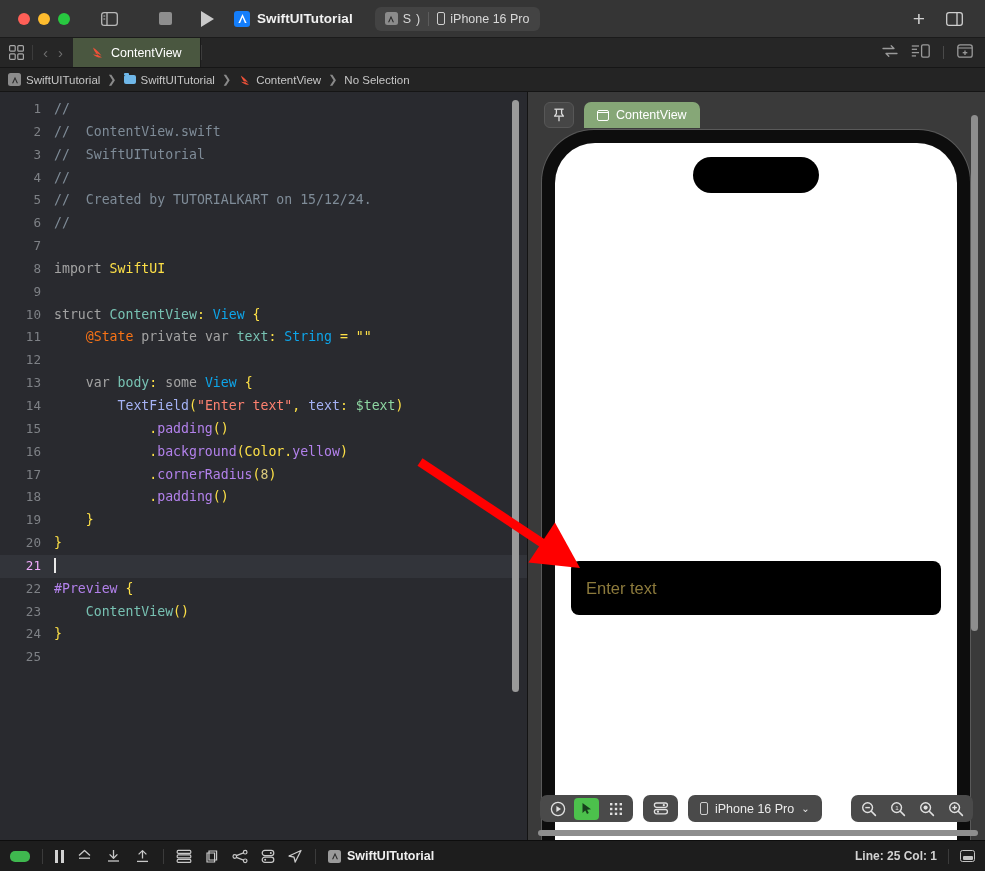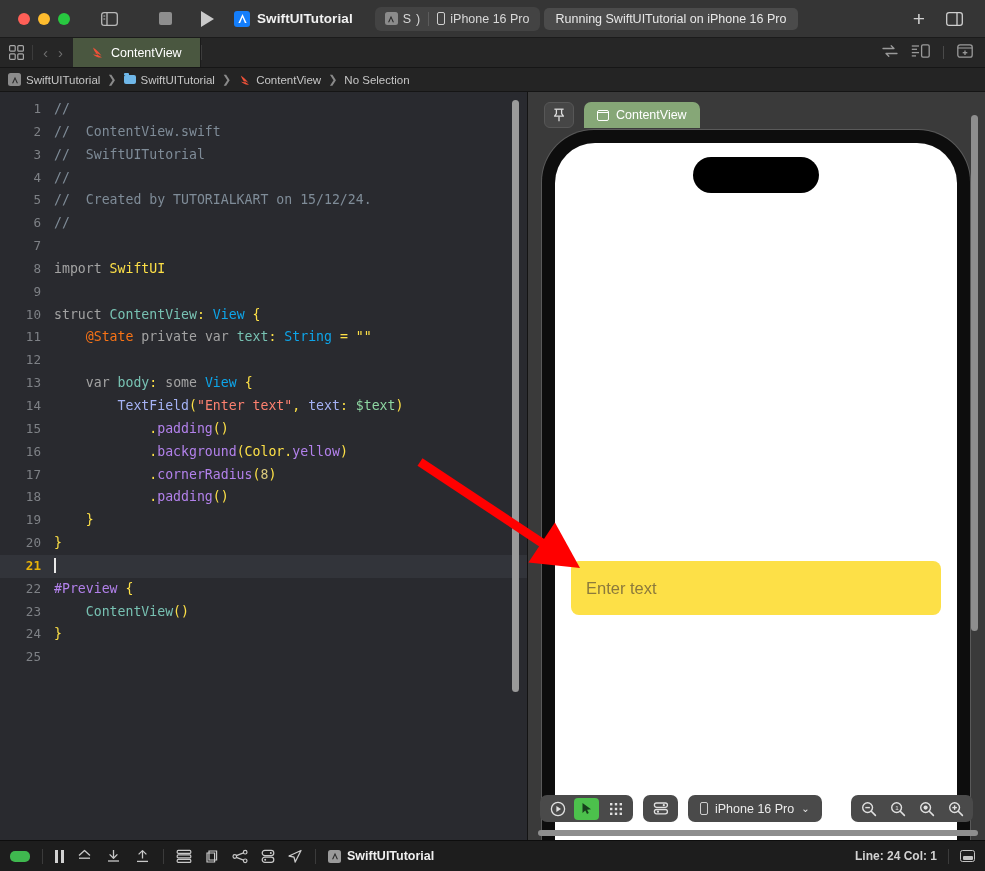--- a/index.html
+++ b/index.html
@@ -153,21 +153,21 @@
     white-space: pre;
   }
   .cline { display: flex; height: 22.85px; align-items: center; }
   .cline.hl { background: #32343a; }
   .lnum {
     width: 54px; min-width: 54px;
     text-align: right; padding-right: 13px;
     color: #7e8186; font-size: 12.6px;
     font-family: "DejaVu Sans Mono", monospace;
   }
-  .cline.hl .lnum { color: #eab308; font-weight: bold; }
+  .cline.hl .lnum { color: #f0abfc; font-weight: normal; }
   .ctext { flex: 1; color: #d8d8d8; }
   .cursor-caret {
     display: inline-block; width: 1.5px; height: 15px;
     background: #e8e8e8; vertical-align: -3px;
   }
   .cm { color: #7f8c98; }          
   .kw { color: #a3a3a3; }          
   .ty { color: #0ea5e9; }          
   .fn { color: #a5b2f5; }          
   .meth { color: #b281eb; }        
@@ -236,21 +236,21 @@
   }
   .dynamic-island {
     position: absolute; top: 14px; left: 50%; transform: translateX(-50%);
     width: 126px; height: 36px;
     background: #000; border-radius: 19px;
   }
   .textfield {
     position: absolute;
     left: 16px; right: 16px; top: 418px;
     height: 54px;
-    background: #fde047;
+    background: #000000;
     border-radius: 8px;
     display: flex; align-items: center;
     padding: 0 15px;
     font-family: "Liberation Sans", sans-serif;
     font-size: 16.5px;
     color: #8c7a3c;
   }
 
   
   .preview-toolbar {
@@ -366,23 +366,20 @@
         <span>S</span>
         <span>)</span>
       </div>
       <div class="scheme-sep"></div>
       <div class="scheme-chip">
         <span class="dev-glyph"></span>
         <span>iPhone 16 Pro</span>
       </div>
     </div>
 
-    <div class="status-pill">
-      <span>Running SwiftUITutorial on iPhone 16 Pro</span>
-    </div>
 
     <div class="tb-right">
       <div class="plus-btn">+</div>
       <div class="tb-btn">
         <svg width="17" height="14" viewBox="0 0 17 14">
             <rect x="0.7" y="0.7" width="15.6" height="12.6" rx="2.4" fill="none" stroke="#cfcfcf" stroke-width="1.3"></rect>
             <line x1="11" y1="1" x2="11" y2="13" stroke="#cfcfcf" stroke-width="1.3"></line>
           </svg>
       </div>
     </div>
@@ -653,21 +650,21 @@
     <div class="sb-app">
       <span class="mini-xc">
         <svg width="8" height="8" viewBox="0 0 11 11">
             <path d="M5.5 1 L9.6 10 L7.9 10 L5.5 4.3 L3.1 10 L1.4 10 Z" fill="#2a2a2a"></path>
           </svg>
       </span>
       <span>SwiftUITutorial</span>
     </div>
 
     <div class="sb-right">
-      <span class="linecol">Line: 24  Col: 1</span>
+      <span class="linecol">Line: 25  Col: 1</span>
       <span class="sb-sep"></span>
       <span class="panel-glyph"></span>
     </div>
   </div>
 
   <svg class="arrow-svg" id="arrow-layer">
       <line x1="420" y1="462" x2="546.6540003071544" y2="545.9082752034898" stroke="#ff0000" stroke-width="9" stroke-linecap="butt"></line>
       <polygon points="580,568 528.3970654753215,562.6021162997206 554.9071352311338,522.586916668306" fill="#ff0000"></polygon>
     </svg>
 

